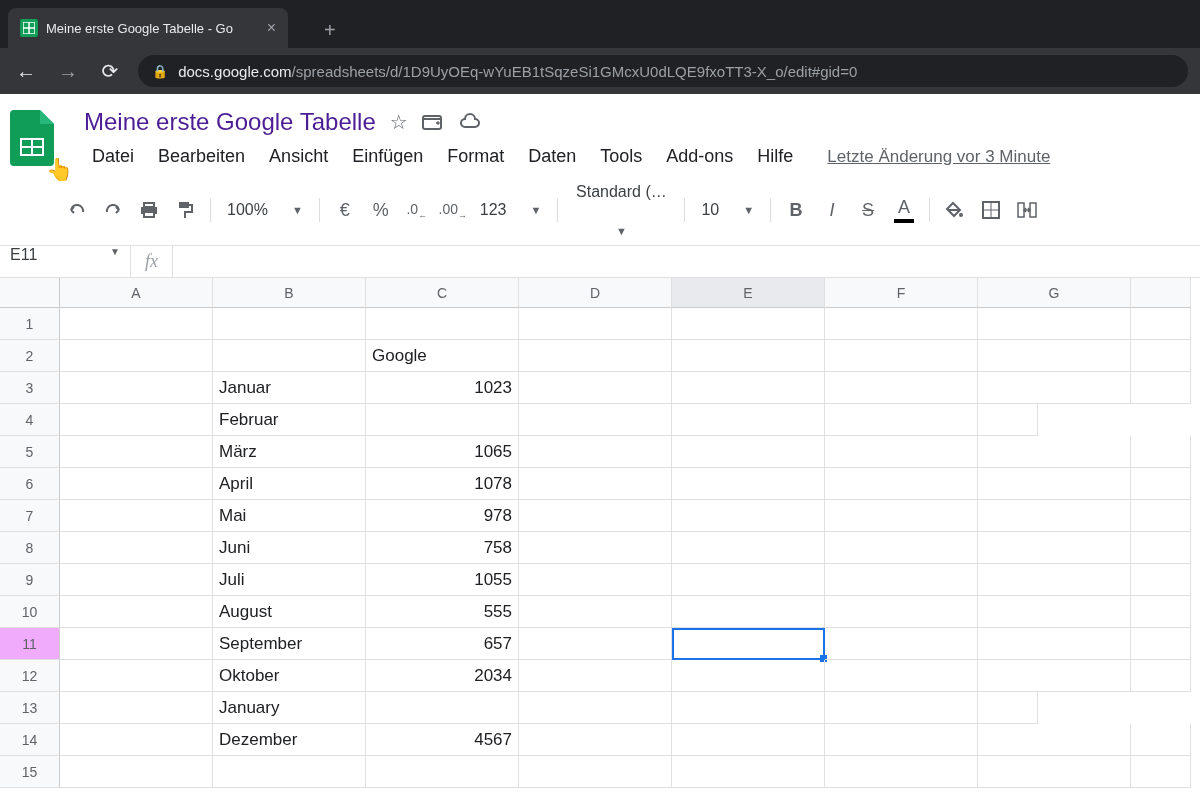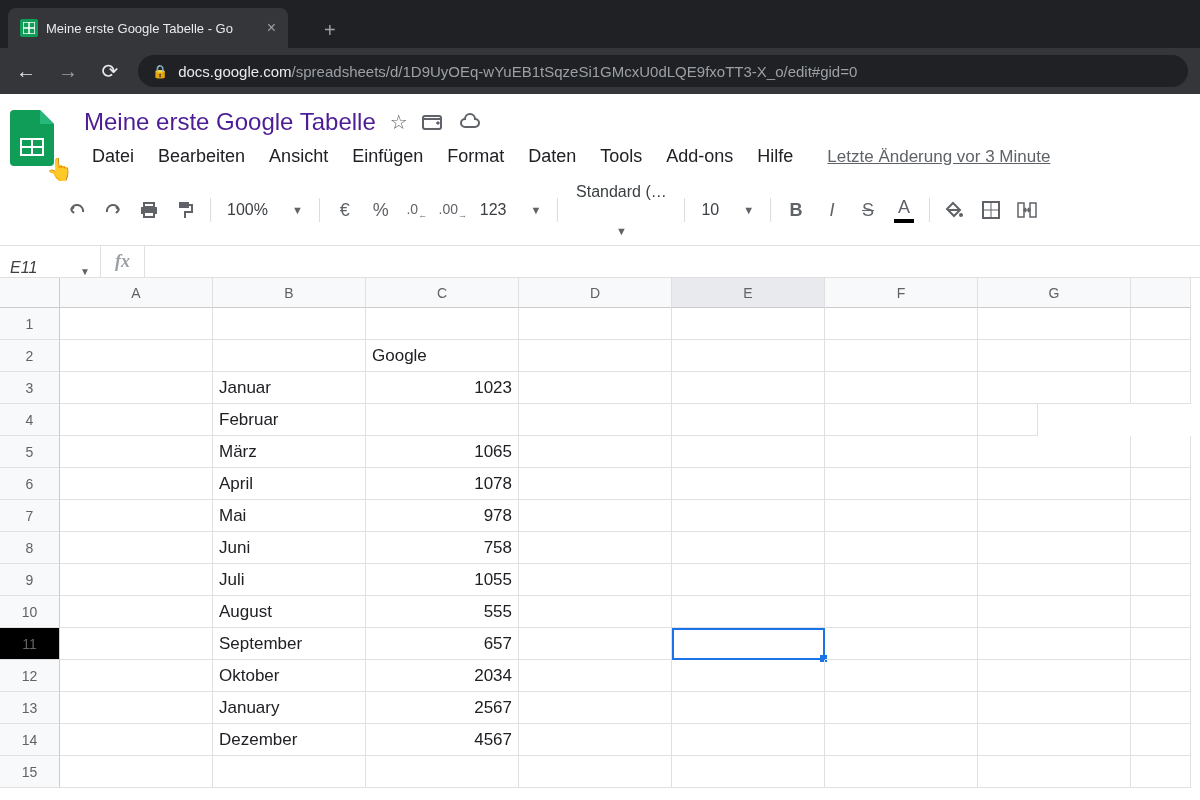--- a/index.html
+++ b/index.html
@@ -47,31 +47,31 @@
 .tb-btn { color: #5f6368; min-width: 34px; height: 32px; display: flex; align-items: center; justify-content: center; font-size: 18px; cursor: pointer; border-radius: 3px; }
 .tb-sel { color: #3c4043; font-size: 16px; padding: 0 8px; display: flex; align-items: center; gap: 24px; cursor: pointer; }
 .tb-sel .caret { font-size: 11px; color: #5f6368; }
 .tb-sep { width: 1px; height: 24px; background: #dadce0; margin: 0 6px; }
 .tb-font { min-width: 110px; flex-direction: column; }
 .text-color-btn { flex-direction: column; gap: 1px; }
 .text-color-btn .underline { width: 20px; height: 4px; background: #000; }
 
 
 .fx-row { display: flex; align-items: center; border-bottom: 1px solid #e0e0e0; height: 32px; }
-.name-box { width: 101px; padding: 0 10px; font-size: 16px; color: #3c4043; display: flex; align-items: flex-end; justify-content: space-between; border-right: 1px solid #e0e0e0; height: 100%; font-style: italic; }
+.name-box { width: 131px; padding: 0 10px; font-size: 16px; color: #3c4043; display: flex; align-items: flex-start; justify-content: space-between; border-right: 1px solid #e0e0e0; height: 100%; }
 .name-box .caret { font-size: 10px; color: #5f6368; }
-.fx-label { font-style: italic; font-family: serif; color: #9aa0a6; font-size: 18px; padding: 0 14px; border-right: 1px solid #e0e0e0; height: 100%; display: flex; align-items: center; font-weight: bold; }
+.fx-label { font-style: italic; font-family: serif; color: #9aa0a6; font-size: 18px; padding: 0 14px; border-right: 1px solid #e0e0e0; height: 100%; display: flex; align-items: center; }
 .fx-input { flex: 1; padding: 0 10px; height: 100%; }
 
 
 .grid { display: flex; }
 .row-headers { width: 60px; }
 .corner { height: 30px; background: #f8f9fa; border-right: 1px solid #ccc; border-bottom: 1px solid #ccc; }
 .row-h { height: 32px; background: #f8f9fa; border-right: 1px solid #ccc; border-bottom: 1px solid #e0e0e0; display: flex; align-items: center; justify-content: center; font-size: 14px; color: #5f6368; }
-.row-h.sel { background: #000000; }
+.row-h.sel { background: #f0abfc; }
 
 .cols { flex: 1; }
 .col-headers { display: flex; height: 30px; }
 .col-h { width: 153px; background: #f8f9fa; border-right: 1px solid #e0e0e0; border-bottom: 1px solid #ccc; display: flex; align-items: center; justify-content: center; font-size: 14px; color: #5f6368; }
 .col-h.sel { background: #e8eaed; }
 
 .data-row { display: flex; height: 32px; }
 .cell { width: 153px; border-right: 1px solid #e0e0e0; border-bottom: 1px solid #e0e0e0; padding: 0 6px; display: flex; align-items: center; font-size: 17px; color: #202124; position: relative; }
 .cell.num { justify-content: flex-end; }
 .cell.active { border: 2px solid #1a73e8; }
@@ -391,21 +391,20 @@
           <div class="cell num">2034</div>
           <div class="cell"></div>
           <div class="cell"></div>
           <div class="cell"></div>
           <div class="cell"></div>
           <div class="cell" style="width: 60px;"></div>
         </div>
         <div class="data-row">
           <div class="cell"></div>
           <div class="cell">January</div>
-          <div class="cell num">2567</div>
           <div class="cell"></div>
           <div class="cell"></div>
           <div class="cell"></div>
           <div class="cell"></div>
           <div class="cell" style="width: 60px;"></div>
         </div>
         <div class="data-row">
           <div class="cell"></div>
           <div class="cell">Dezember</div>
           <div class="cell num">4567</div>

